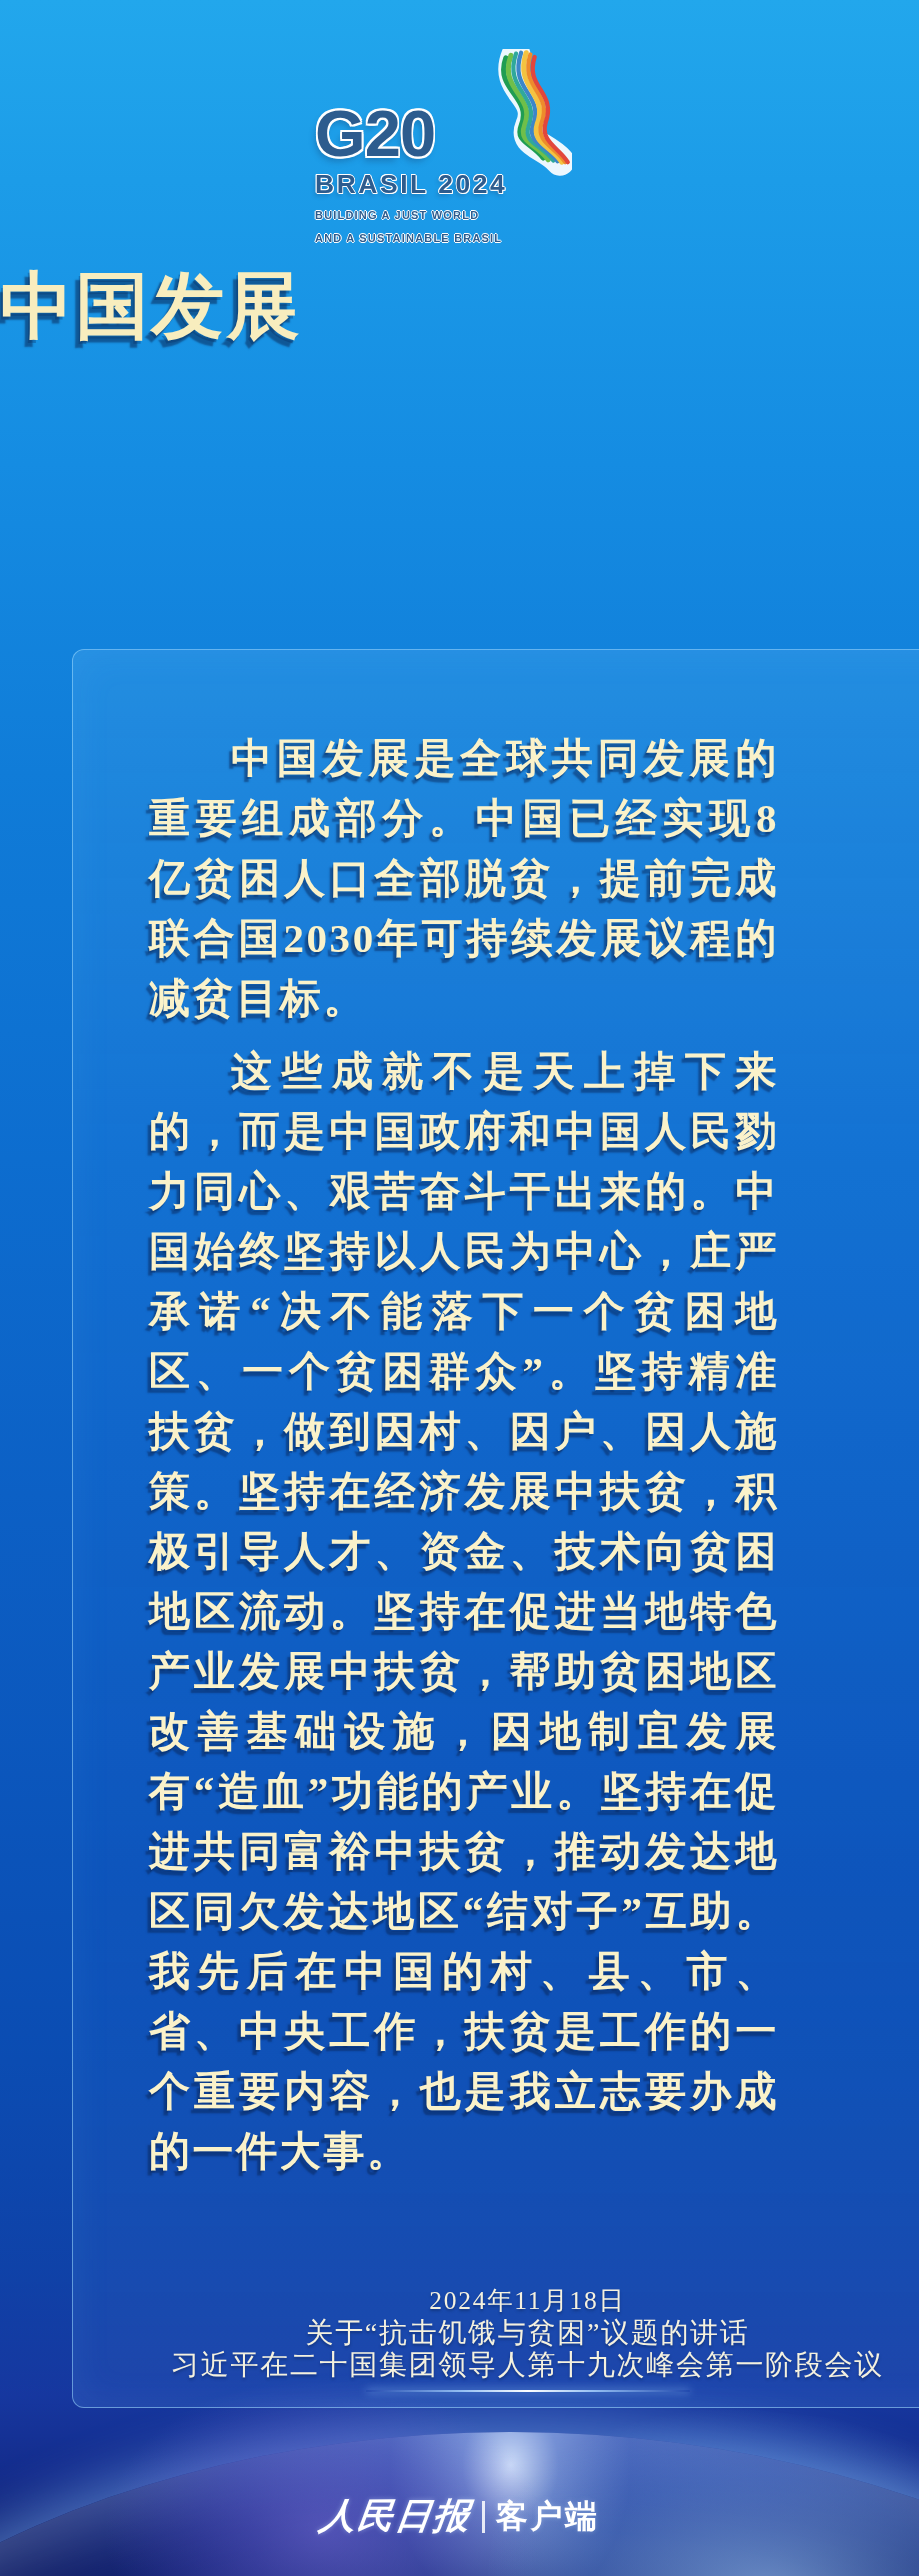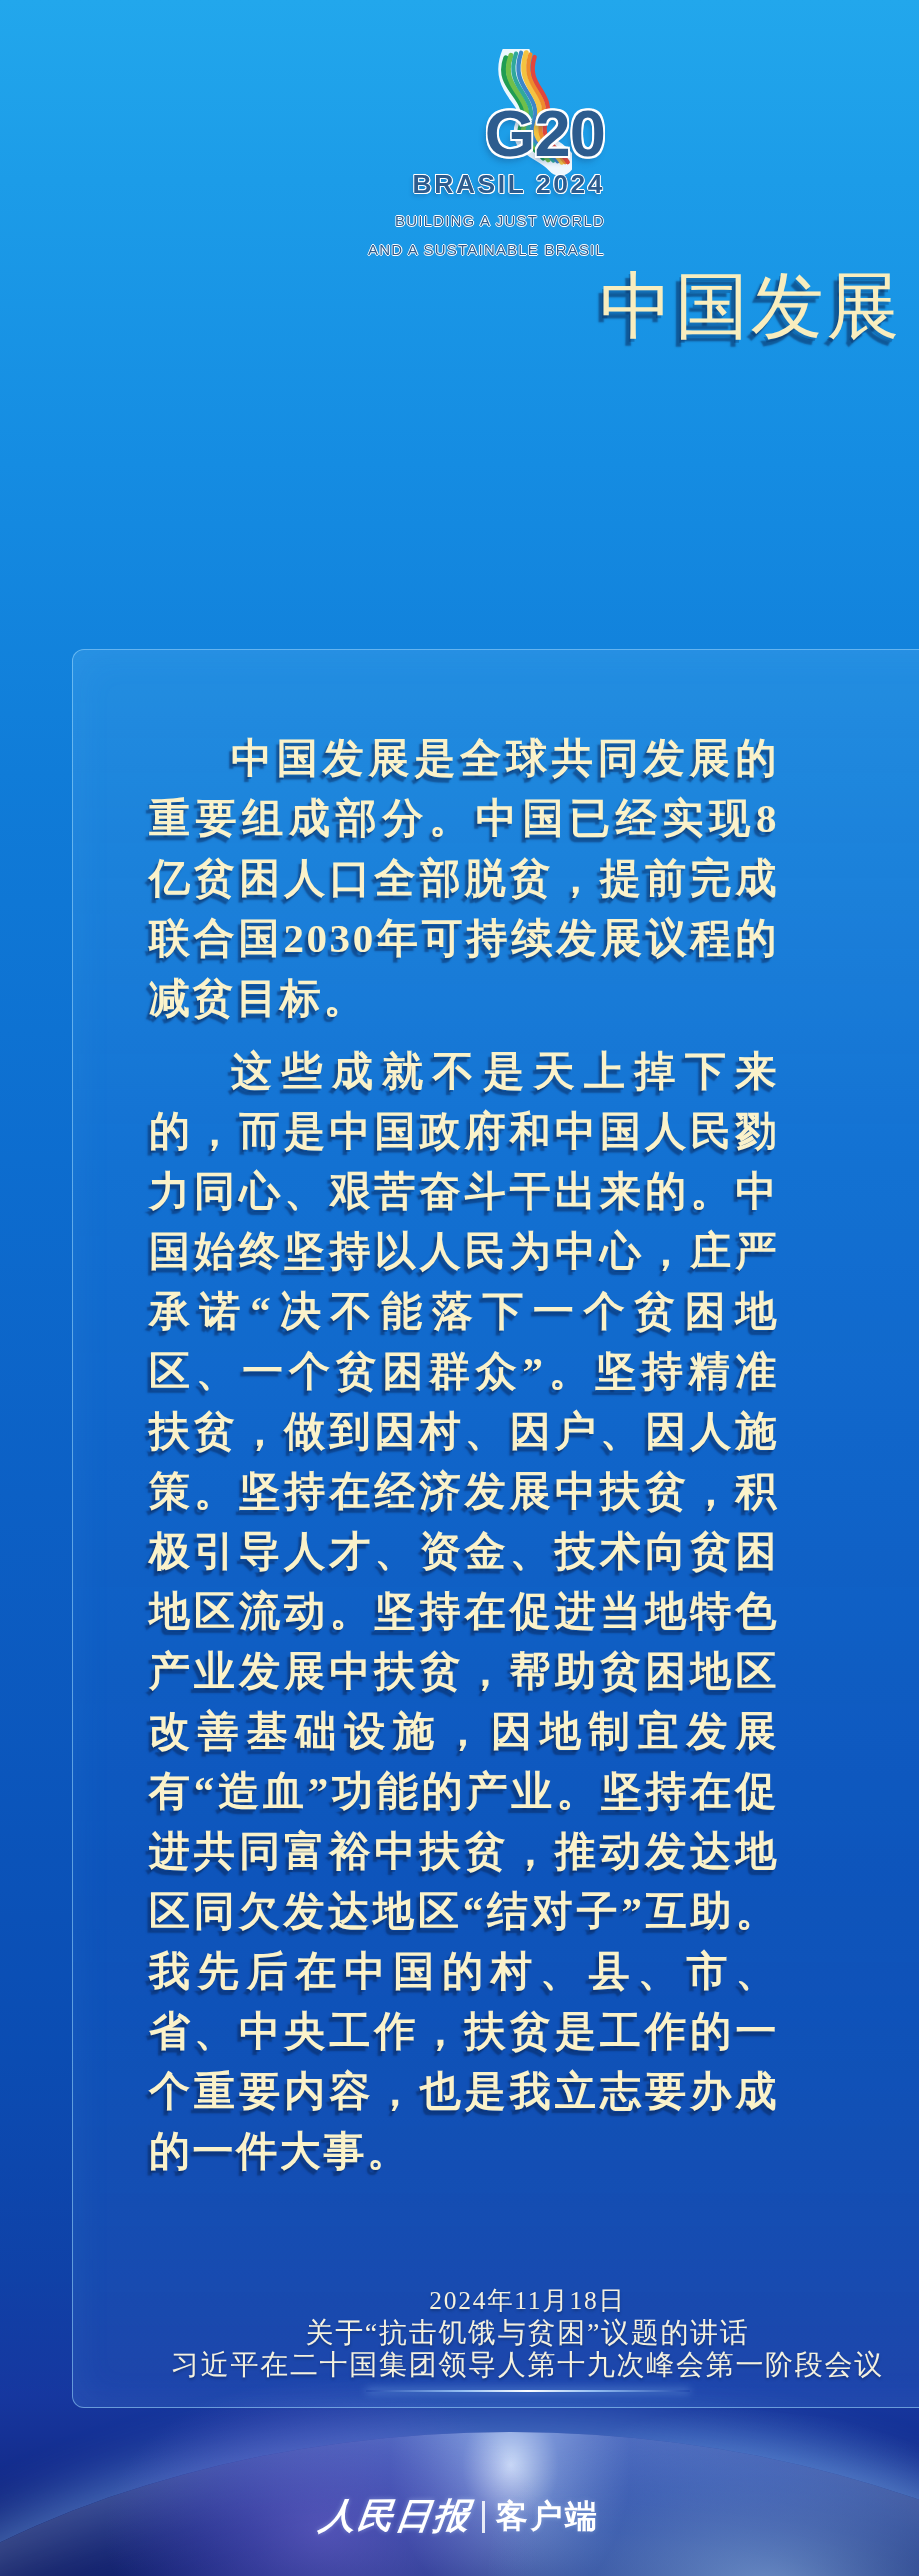--- a/index.html
+++ b/index.html
@@ -27,44 +27,44 @@
     background:radial-gradient(ellipse at 50% 55%,rgba(132,112,222,0.50) 0%,rgba(110,95,210,0.25) 40%,transparent 70%);
   }
   .rim-bright{
     position:absolute;left:494px;top:2410px;width:511px;height:238px;z-index:1;
     transform:rotate(6deg);
     background:radial-gradient(ellipse at 55% 75%,rgba(175,222,255,0.55) 0%,rgba(130,190,250,0.25) 45%,transparent 72%);
   }
   
   .g20-logo{
     position:absolute;top:47px;left:50%;transform:translateX(-50%);
-    width:290px;height:166px;text-align:right;z-index:2;
+    width:290px;height:166px;text-align:left;z-index:2;
     color:#2D5C8E;
   }
   .g20-ribbon{position:absolute;left:162px;top:1.7px;width:95px;height:128px;}
   .g20-word{
     position:relative;margin-top:60px;font-size:65px;line-height:53px;font-weight:900;
     letter-spacing:-0.9px;font-family:"Liberation Sans","DejaVu Sans",sans-serif;
     text-shadow:1.7px 0 0 #fff,-1.7px 0 0 #fff,0 1.7px 0 #fff,0 -1.7px 0 #fff,
       1.7px 1.7px 0 #fff,-1.7px -1.7px 0 #fff,1.7px -1.7px 0 #fff,-1.7px 1.7px 0 #fff,
       -2.6px 5.1px 6.8px rgba(20,60,110,0.35);
   }
   .g20-brasil{
     position:relative;margin-top:11px;font-size:26.4px;line-height:27px;font-weight:700;letter-spacing:2.6px;
     text-shadow:0.9px 0 0 #fff,-0.9px 0 0 #fff,0 0.9px 0 #fff,0 -0.9px 0 #fff,
       0.9px 0.9px 0 #fff,-0.9px -0.9px 0 #fff,-1.7px 2.6px 4.3px rgba(20,60,110,0.3);
   }
   .g20-tagline{
-    position:relative;margin-top:18px;font-size:15px;line-height:10.6px;font-weight:400;letter-spacing:1.2px;
+    position:relative;margin-top:12px;font-size:11px;line-height:10.6px;font-weight:700;letter-spacing:1.2px;
     text-shadow:0.9px 0 0 #fff,-0.9px 0 0 #fff,0 0.9px 0 #fff,0 -0.9px 0 #fff;
   }
   
   .main-title{
-    position:absolute;top:255px;left:0;right:18px;text-align:right;z-index:2;
-    font-family:"Liberation Serif","DejaVu Serif",serif;font-weight:400;
+    position:absolute;top:255px;left:0;right:1px;text-align:left;z-index:2;
+    font-family:"Liberation Serif","DejaVu Serif",serif;font-weight:700;
     font-size:73px;line-height:104px;letter-spacing:2.6px;color:#F8EDBE;
     text-shadow:-5.1px 6.8px 1.7px rgba(10,40,88,0.55),-1.7px 2.6px 0 rgba(10,40,88,0.30);
   }
   
   .quote-card{
     position:absolute;left:72px;top:649px;width:911px;height:1759px;z-index:2;
     border-radius:12px;border:1.7px solid rgba(160,220,255,0.55);box-sizing:border-box;
     background:linear-gradient(180deg,
       rgba(125,205,255,0.16) 0%, rgba(75,155,242,0.10) 30%,
       rgba(45,115,228,0.08) 70%, rgba(85,155,242,0.14) 100%);

